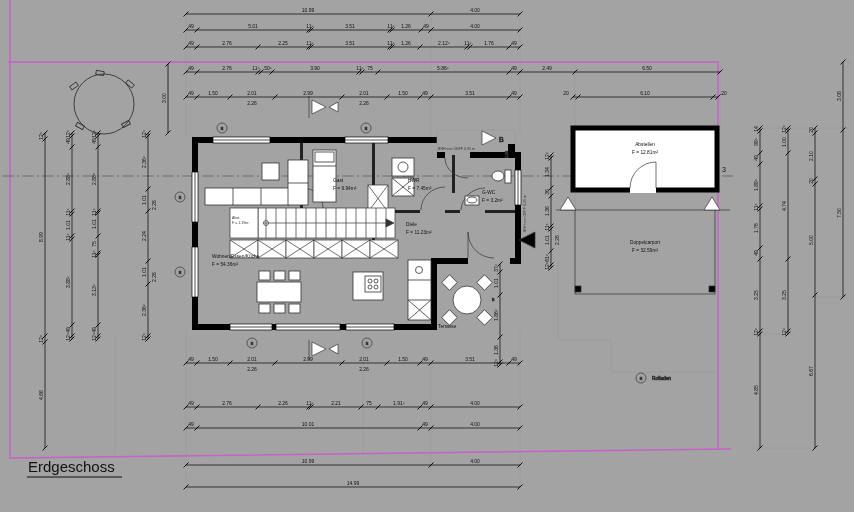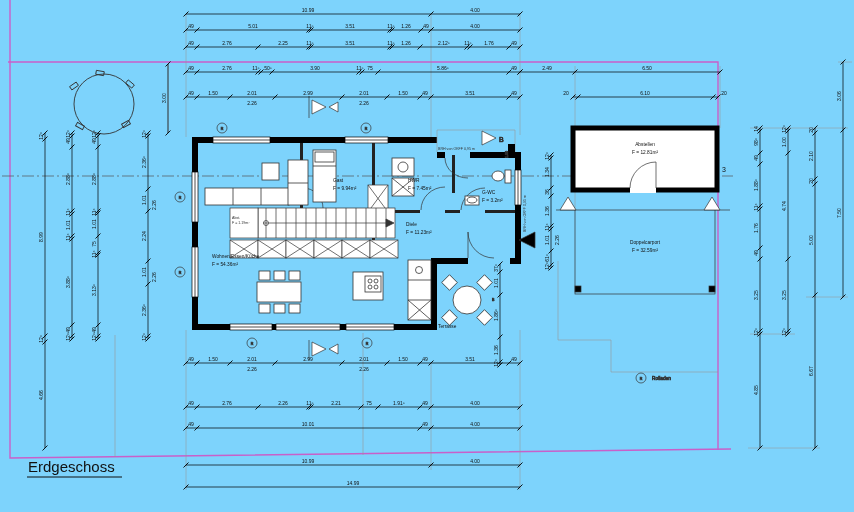--- a/index.html
+++ b/index.html
@@ -1,16 +1,16 @@
 <!DOCTYPE html>
 <html><head>
 <meta charset="utf-8">
 <style>
   html,body{margin:0;padding:0;background:#fff;}
-  .stage{position:relative;width:854px;height:512px;background:#7dd3fc;overflow:hidden;}
+  .stage{position:relative;width:854px;height:512px;background:#a3a3a3;overflow:hidden;}
   svg{display:block;font-family:"Liberation Sans",sans-serif;}
   text{fill:#111;}
   .dim{font-size:5px;}
   .room{font-size:4.8px;}
   .roomc{font-size:4.8px;text-anchor:middle;}
   .tiny{font-size:3.6px;fill:#333;}
   .mark{font-size:7px;}
   .title{font-size:15px;}
   .thin{stroke:#333;stroke-width:0.7;fill:none;}
   .lite{stroke:#999;stroke-width:0.6;fill:none;}

